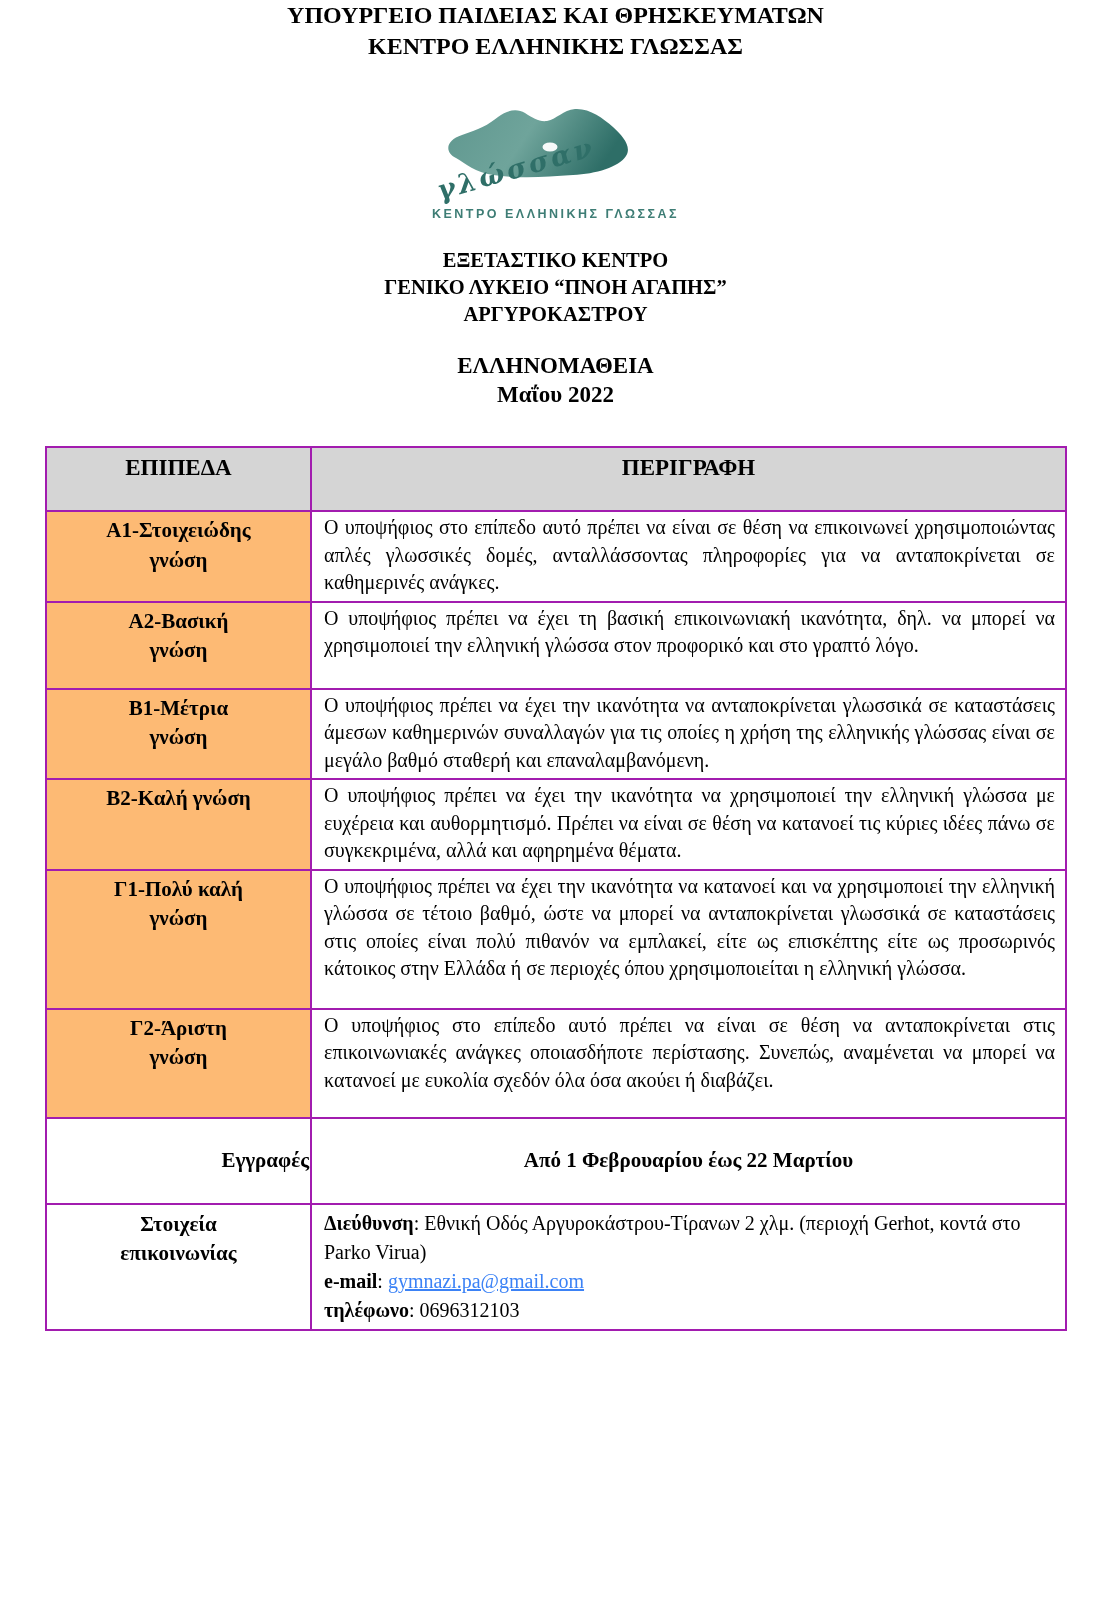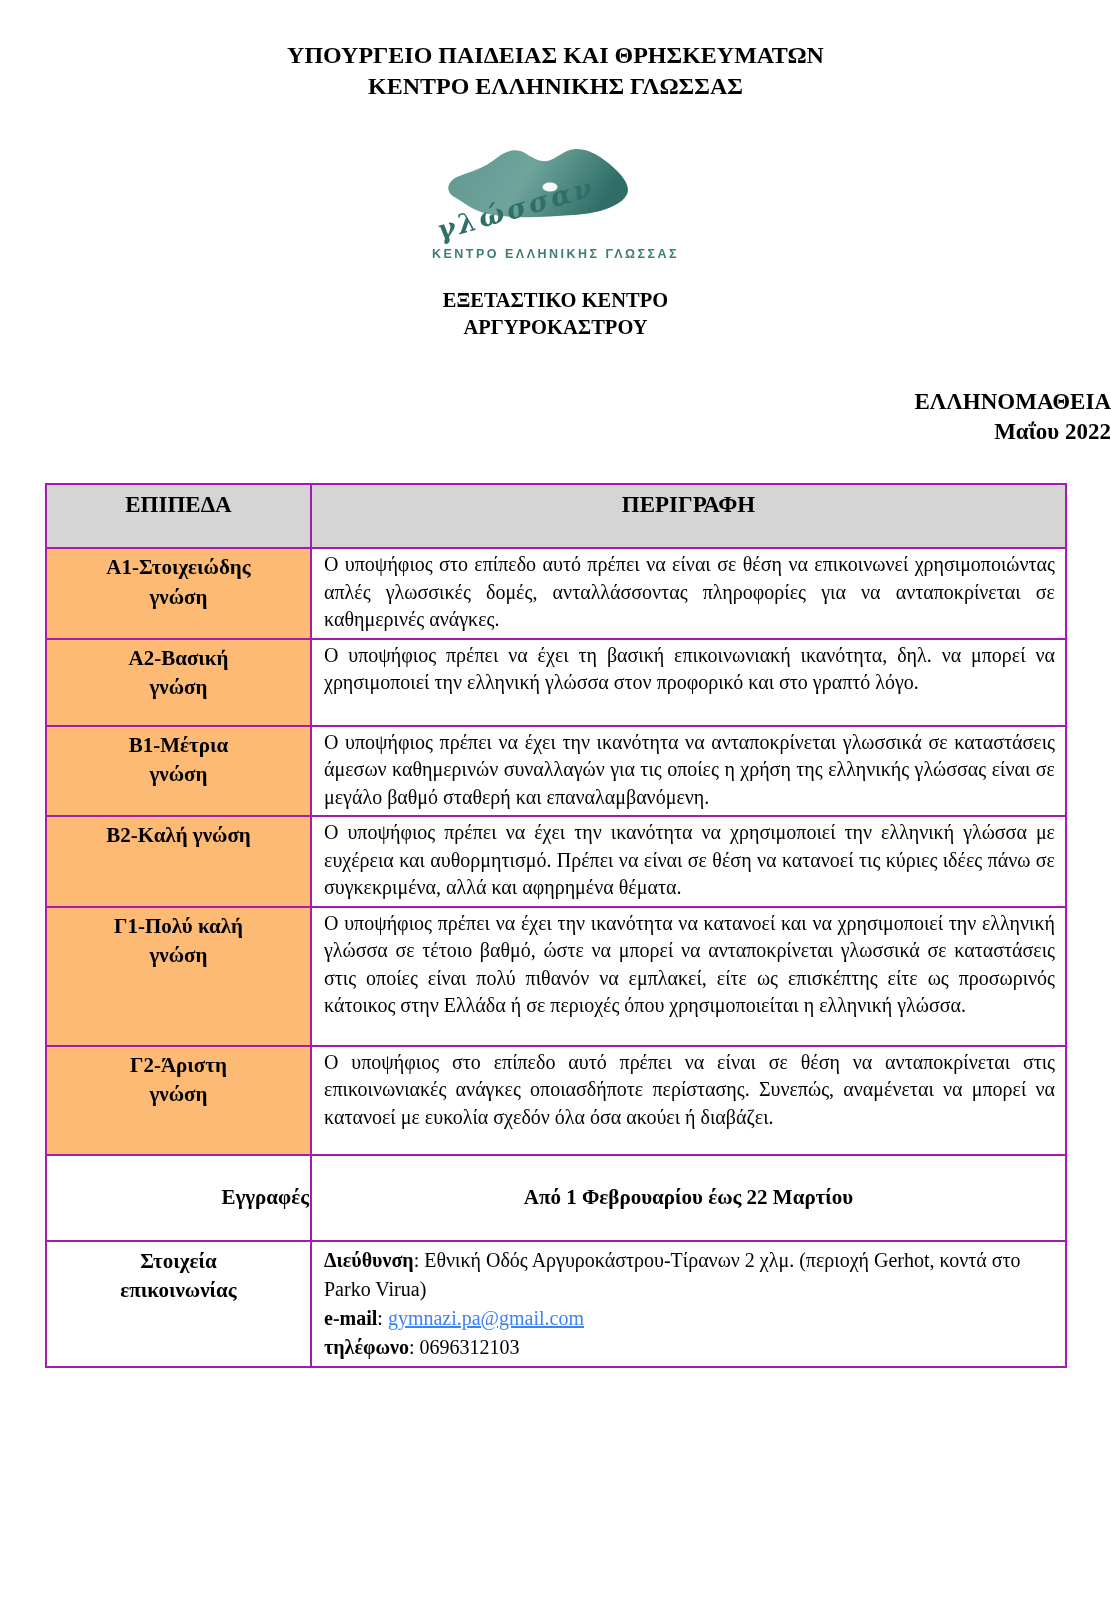--- a/index.html
+++ b/index.html
@@ -4,21 +4,21 @@
 <style>
   * { box-sizing: border-box; }
   html, body { margin: 0; padding: 0; }
   body {
     width: 1111px; height: 1600px;
     background: #ffffff;
     color: #000;
     font-family: "Liberation Serif", serif;
     overflow: hidden;
   }
-  .page { padding-top: 40px; }
+  .page { }
 
   .ministry {
     font-size: 24px; font-weight: bold; line-height: 1.3;
     text-align: center;
   }
 
   .logo-wrap { margin-top: 32px; text-align: center; }
   svg.logo { display: block; margin: 0 auto; }
   .logo-caption {
     text-align: center;
@@ -30,23 +30,23 @@
     margin-top: 1px;
   }
 
   .exam-center {
     margin-top: 26px;
     font-size: 20.5px; font-weight: bold; line-height: 1.32;
     text-align: center;
   }
 
   .doc-title {
-    margin-top: 46px;
+    margin-top: 22px;
     font-size: 23px; font-weight: bold; line-height: 1.3;
-    text-align: right;
+    text-align: center;
   }
 
   table.levels {
     border-collapse: collapse;
     table-layout: fixed;
     width: 1020px;
     margin: 36px 0 0 45px;
   }
   table.levels th, table.levels td {
     border: 2px solid #a21caf;
@@ -143,20 +143,21 @@
         <text font-size="27" font-style="italic" font-weight="bold" fill="#2f6f68" letter-spacing="3" font-family="DejaVu Serif, serif">
           <textPath href="#logoArc">γλώσσαν</textPath>
         </text>
       </g>
     </svg>
     <div class="logo-caption">ΚΕΝΤΡΟ ΕΛΛΗΝΙΚΗΣ ΓΛΩΣΣΑΣ</div>
   </div>
 
   <div class="exam-center">
     <div>ΕΞΕΤΑΣΤΙΚΟ ΚΕΝΤΡΟ</div>
+    <div>ΓΕΝΙΚΟ ΛΥΚΕΙΟ “ΠΝΟΗ ΑΓΑΠΗΣ”</div>
     <div>ΑΡΓΥΡΟΚΑΣΤΡΟΥ</div>
   </div>
 
   <div class="doc-title">
     <div>ΕΛΛΗΝΟΜΑΘΕΙΑ</div>
     <div>Μαΐου 2022</div>
   </div>
 
   <table class="levels">
     <colgroup>

